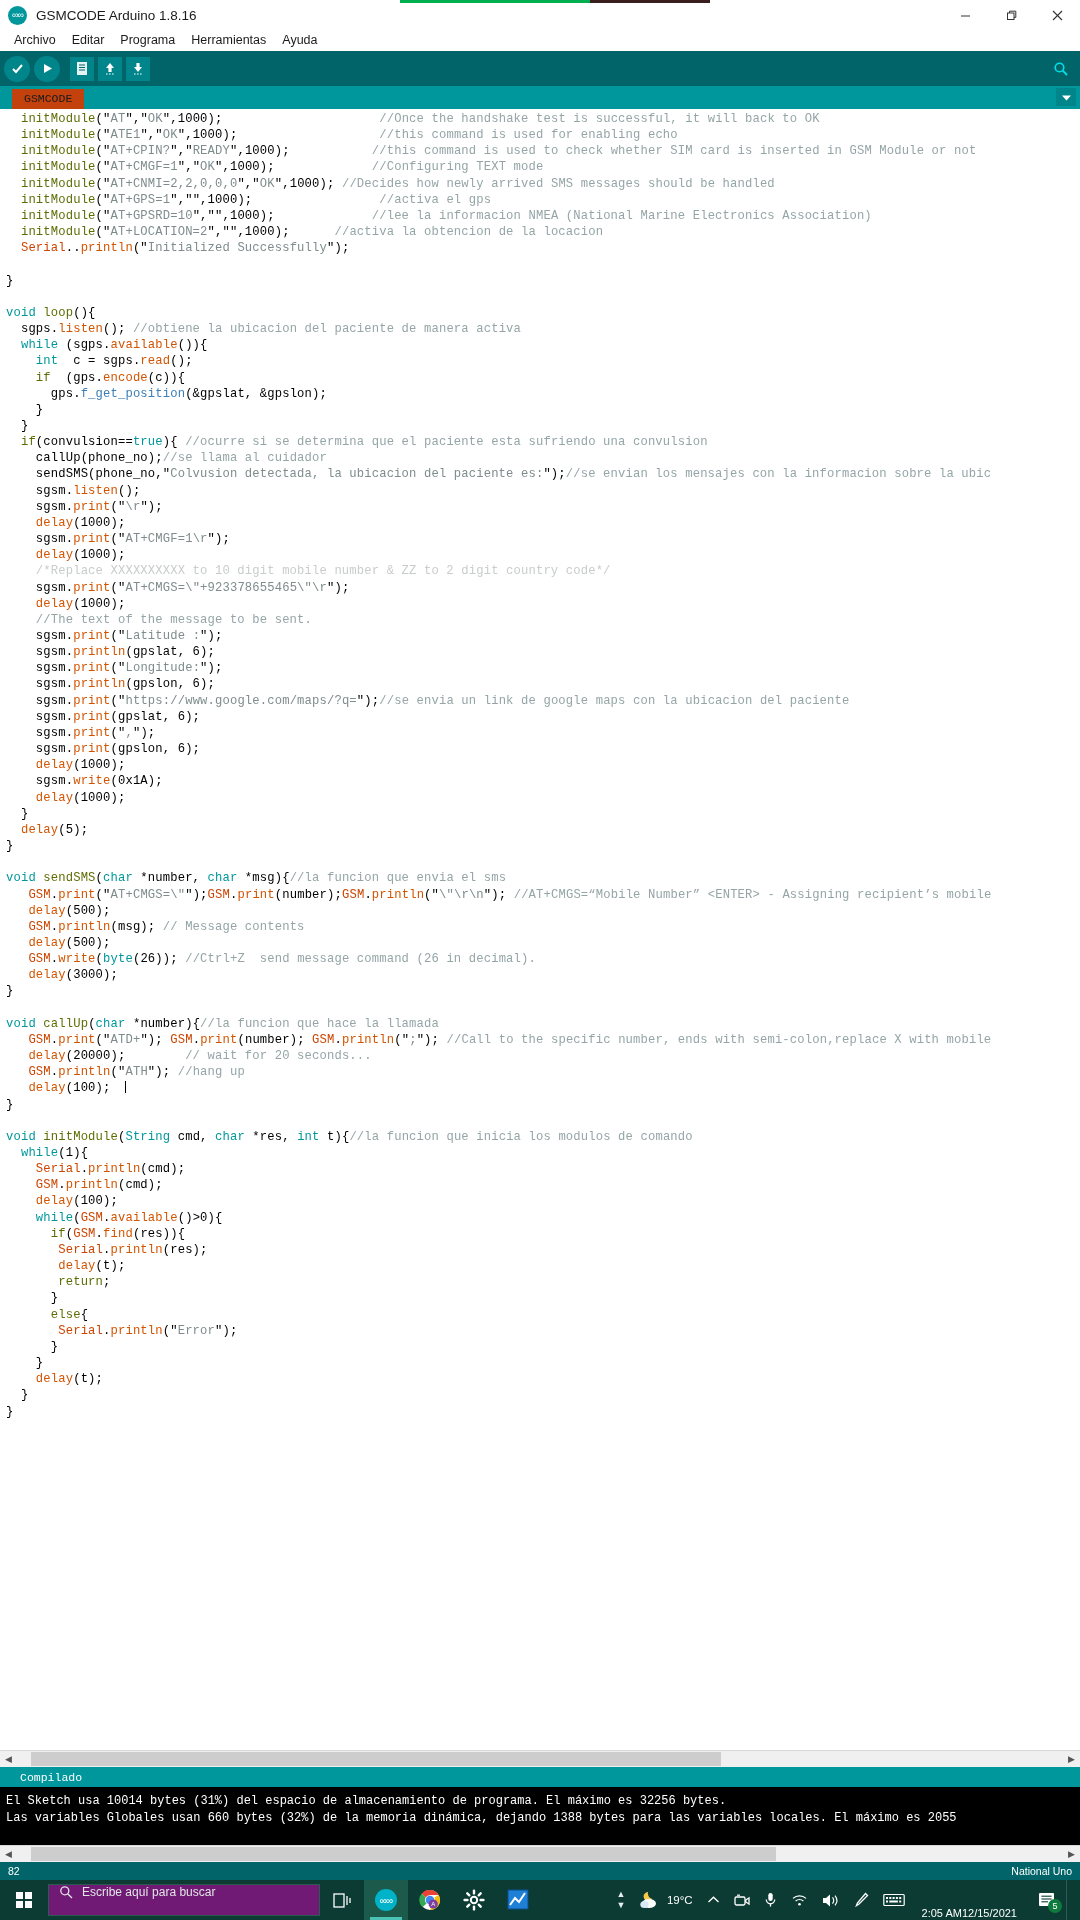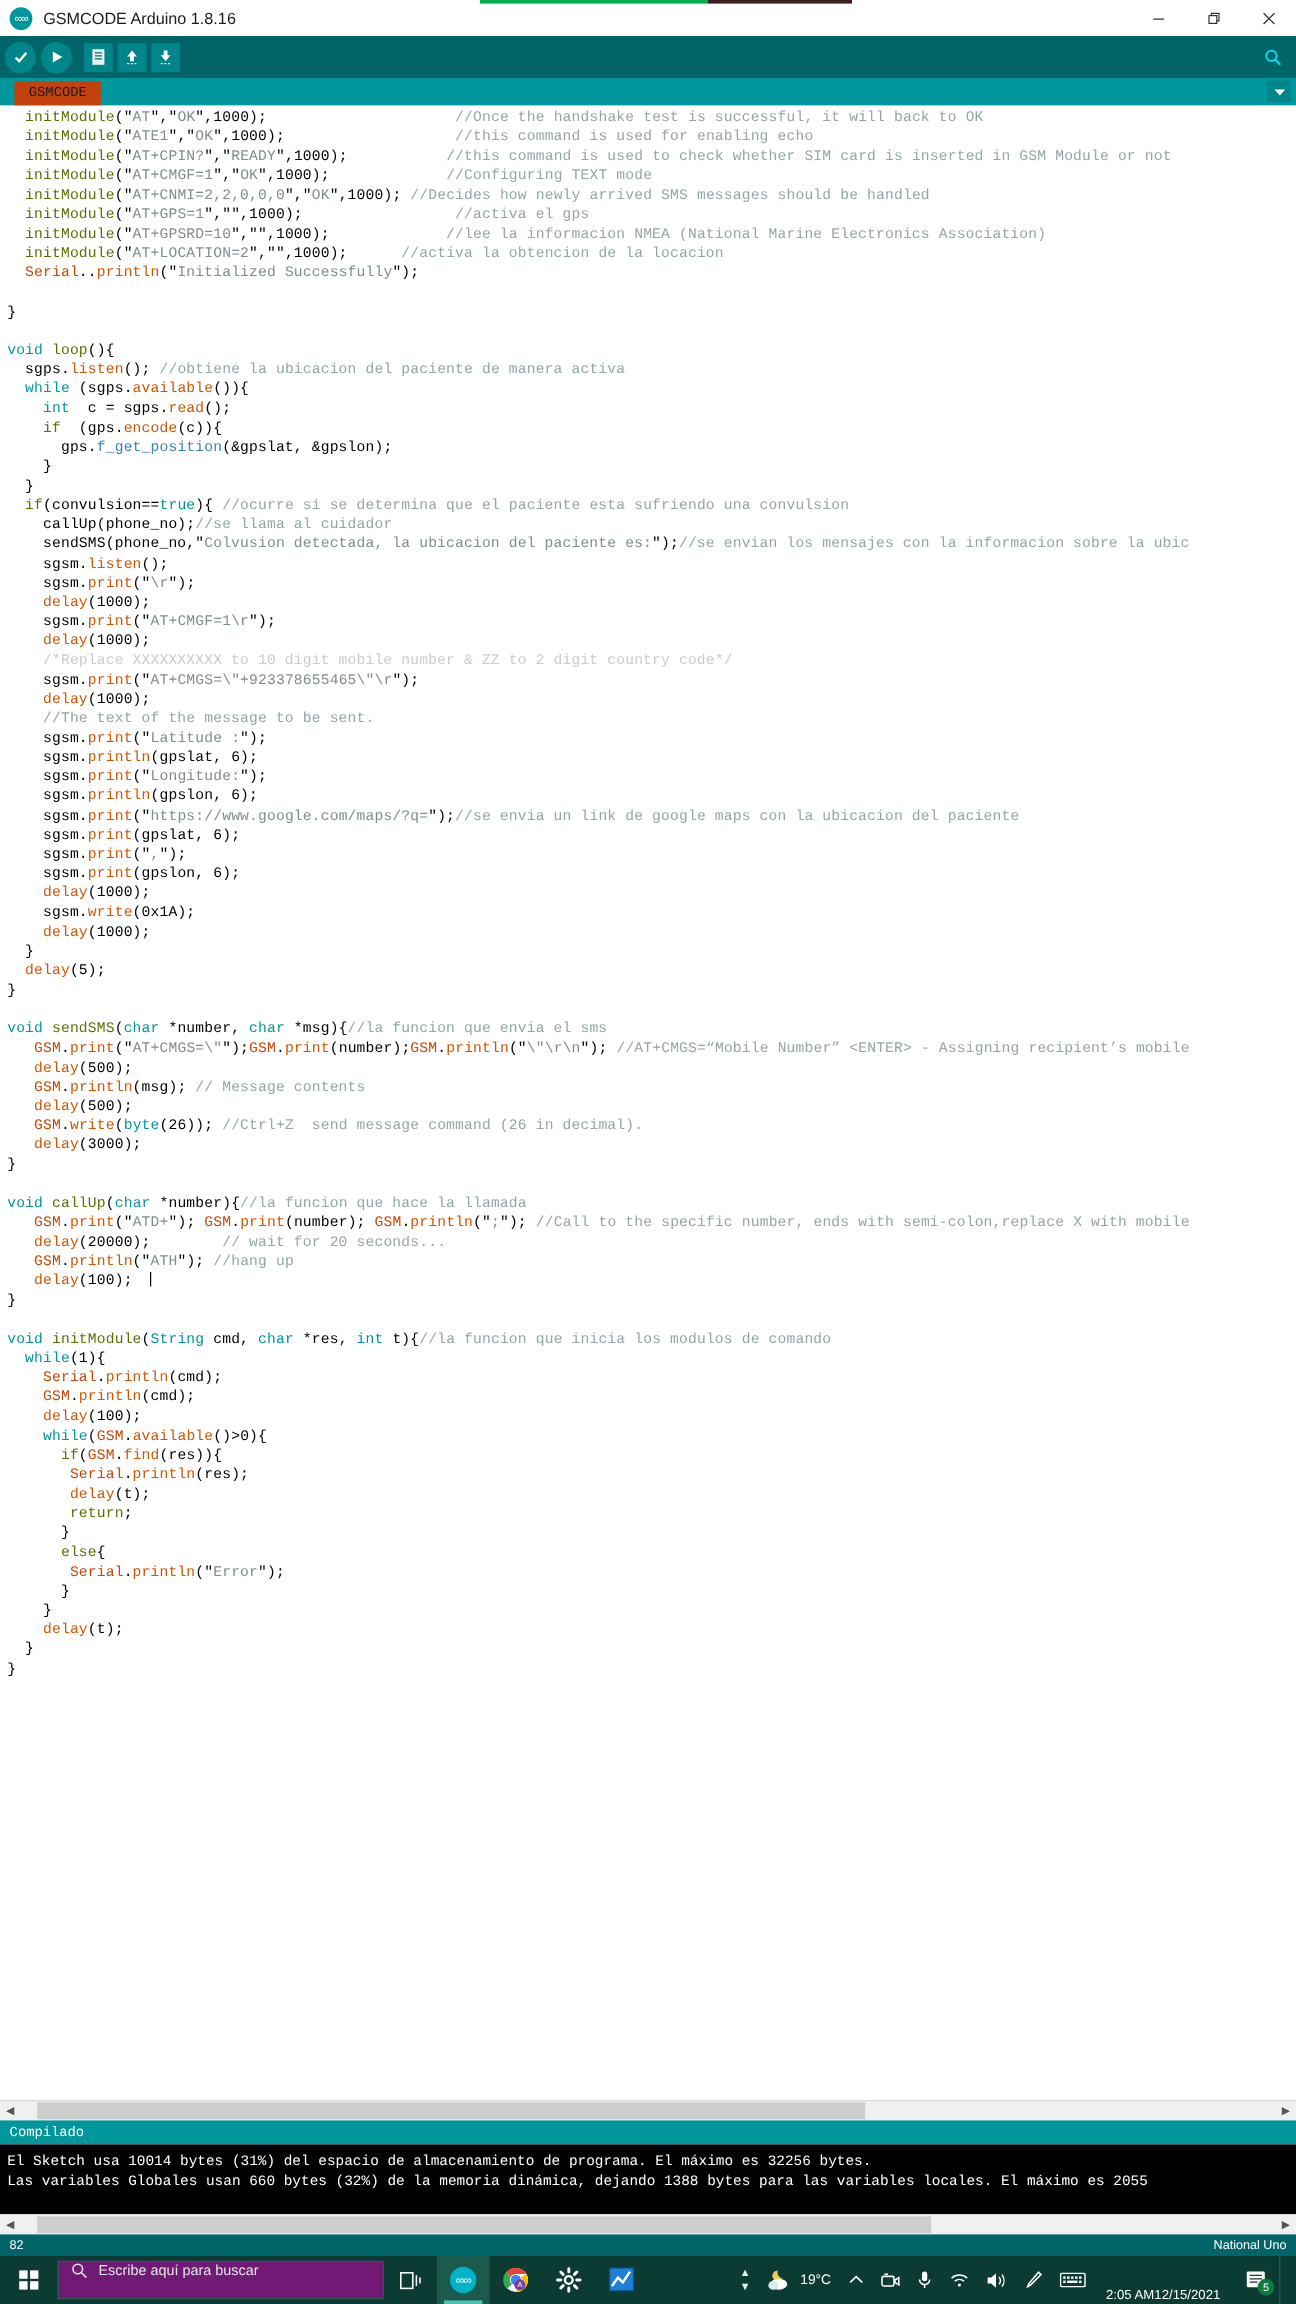--- a/index.html
+++ b/index.html
@@ -64,21 +64,21 @@
   .caret{display:inline-block;width:1px;height:12px;background:#000;vertical-align:-2px;}
 
   
   .hscroll{height:16px;background:#f0f0f0;display:flex;align-items:center;flex:0 0 auto;border-top:1px solid #d8d8d8;}
   .hs-arrow{width:17px;height:16px;display:flex;align-items:center;justify-content:center;color:#555;font-size:9px;}
   .hs-track{flex:1 1 auto;height:14px;background:#f0f0f0;position:relative;}
   .hs-thumb{position:absolute;left:14px;top:0;width:690px;height:14px;background:#cdcdcd;}
 
   
   .console-hdr{height:20px;background:#00979c;color:#ffffff;display:flex;align-items:center;
-               padding-left:8px;font-family:"Liberation Mono",monospace;font-size:11.5px;flex:0 0 auto;}
+               padding-left:20px;font-family:"Liberation Mono",monospace;font-size:11.5px;flex:0 0 auto;}
   .console{background:#000000;color:#ffffff;font-family:"Liberation Mono","DejaVu Sans Mono",monospace;
            font-size:12px;line-height:17px;padding:6px 0 0 6px;white-space:pre;overflow:hidden;flex:0 0 auto;height:52px;}
   .cs-thumb{position:absolute;left:14px;top:0;width:745px;height:14px;background:#cdcdcd;}
 
   
   .statusbar{height:18px;background:#006468;color:#ffffff;display:flex;align-items:center;
              font-size:10.5px;padding:0 8px;flex:0 0 auto;}
   .sb-right{margin-left:auto;font-size:10.5px;}
 
   
@@ -129,20 +129,27 @@
       </div>
       <div class="win-btn close">
         <svg width="11" height="11" viewBox="0 0 11 11">
           <line x1="1" y1="1" x2="10" y2="10" stroke="#333" stroke-width="1.1"></line>
           <line x1="10" y1="1" x2="1" y2="10" stroke="#333" stroke-width="1.1"></line>
         </svg>
       </div>
     </div>
   </div>
 
+  <div class="menubar">
+    <div class="menu-item">Archivo</div>
+    <div class="menu-item">Editar</div>
+    <div class="menu-item">Programa</div>
+    <div class="menu-item">Herramientas</div>
+    <div class="menu-item">Ayuda</div>
+  </div>
 
   <div class="toolbar">
     <div class="tb-round">
       <svg width="15" height="15" viewBox="0 0 15 15">
         <polyline points="3,8 6,11 12,4" fill="none" stroke="#ffffff" stroke-width="2"></polyline>
       </svg>
     </div>
     <div class="tb-round">
       <svg width="15" height="15" viewBox="0 0 15 15">
         <polygon points="4,3 12,7.5 4,12" fill="#ffffff"></polygon>

